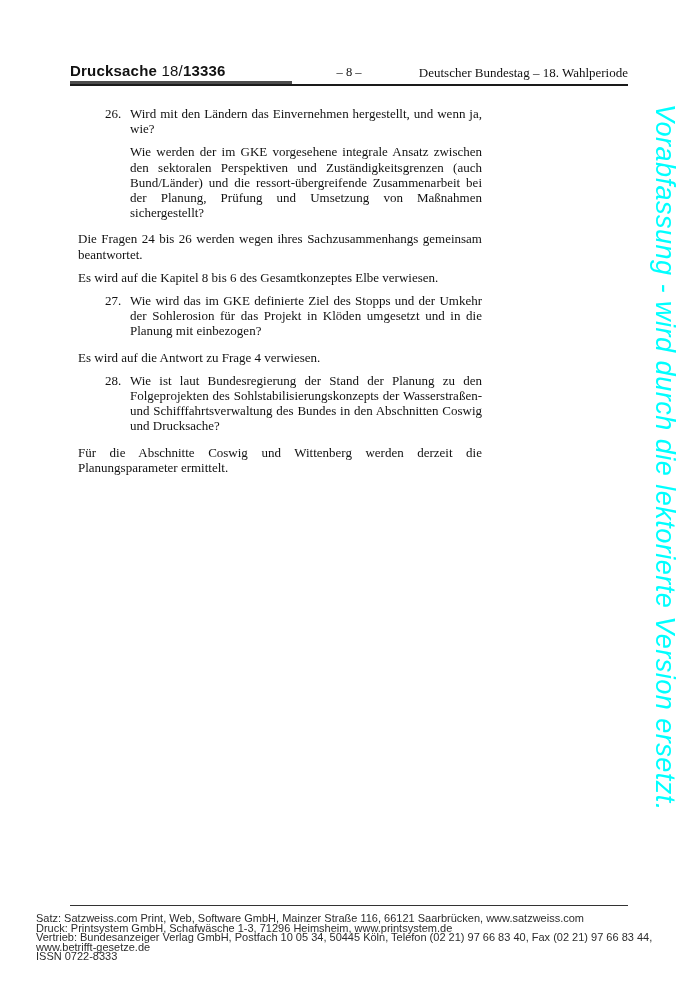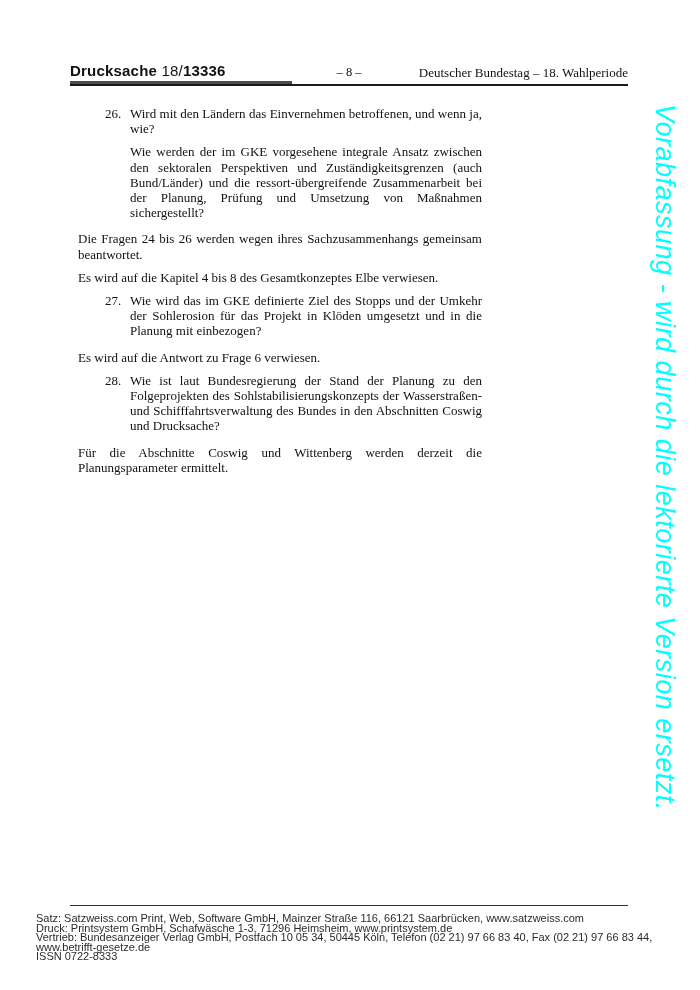--- a/index.html
+++ b/index.html
@@ -149,36 +149,36 @@
 <div class="header-rule-thick"></div>
 <div class="header-rule-thin"></div>
 
 <div class="watermark" id="watermark" style="color: rgb(0, 255, 255);">Vorabfassung - wird durch die lektorierte Version ersetzt.</div>
 
 <div class="main-text">
 
   <div class="qblock">
     <div class="qnum">26.</div>
     <div class="qtext">
-      <p>Wird mit den Ländern das Einvernehmen betroffenen, und wenn ja, wie?</p>
+      <p>Wird mit den Ländern das Einvernehmen hergestellt, und wenn ja, wie?</p>
       <p>Wie werden der im GKE vorgesehene integrale Ansatz zwischen den sektoralen Perspektiven und Zuständigkeitsgrenzen (auch Bund/Länder) und die ressort-übergreifende Zusammenarbeit bei der Planung, Prüfung und Umsetzung von Maßnahmen sichergestellt?</p>
     </div>
   </div>
 
   <p class="answer">Die Fragen 24 bis 26 werden wegen ihres Sachzusammenhangs gemeinsam beantwortet.</p>
-  <p class="answer">Es wird auf die Kapitel 4 bis 8 des Gesamtkonzeptes Elbe verwiesen.</p>
+  <p class="answer">Es wird auf die Kapitel 8 bis 6 des Gesamtkonzeptes Elbe verwiesen.</p>
 
   <div class="qblock later">
     <div class="qnum">27.</div>
     <div class="qtext">
       <p>Wie wird das im GKE definierte Ziel des Stopps und der Umkehr der Sohlerosion für das Projekt in Klöden umgesetzt und in die Planung mit einbezogen?</p>
     </div>
   </div>
 
-  <p class="answer">Es wird auf die Antwort zu Frage 6 verwiesen.</p>
+  <p class="answer">Es wird auf die Antwort zu Frage 4 verwiesen.</p>
 
   <div class="qblock later">
     <div class="qnum">28.</div>
     <div class="qtext">
       <p>Wie ist laut Bundesregierung der Stand der Planung zu den Folgeprojekten des Sohlstabilisierungskonzepts der Wasserstraßen- und Schifffahrtsverwaltung des Bundes in den Abschnitten Coswig und Drucksache?</p>
     </div>
   </div>
 
   <p class="answer">Für die Abschnitte Coswig und Wittenberg werden derzeit die Planungsparameter ermittelt.</p>
 

